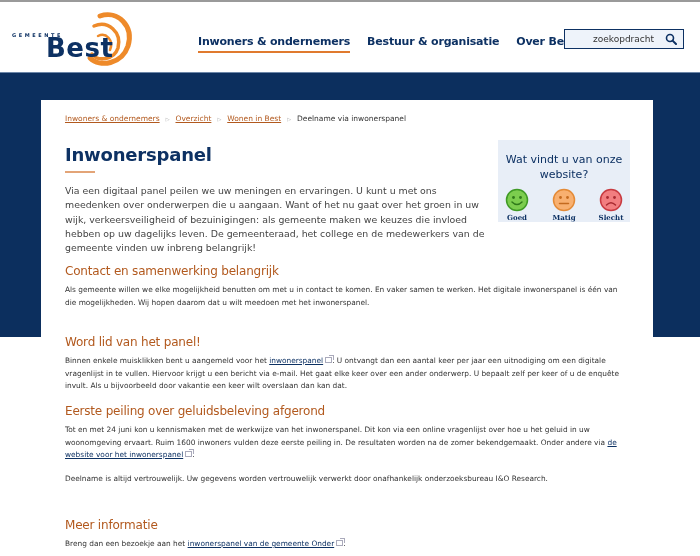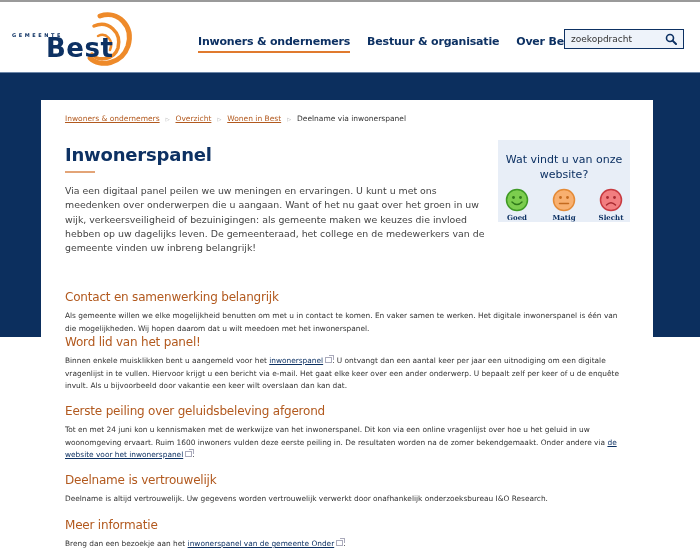--- a/index.html
+++ b/index.html
@@ -11,21 +11,21 @@
     .header { position: absolute; left: 0; top: 2px; width: 700px; height: 70px; background: #ffffff; }
     .logo { position: absolute; left: 10px; top: 6px; width: 125px; height: 60px; }
     .logo .gem { position: absolute; left: 2px; top: 24px; font-size: 5px; letter-spacing: 2.6px; color: #0d3163; font-weight: bold; font-family: "DejaVu Sans", sans-serif; }
     .logo .best { position: absolute; left: 36px; top: 25px; font-size: 26px; font-weight: bold; color: #0d3163; font-family: "DejaVu Sans", sans-serif; letter-spacing: 0.5px; }
     .logo svg { position: absolute; left: 60px; top: 0; }
 
     .nav { position: absolute; left: 198px; top: 33px; display: flex; gap: 17px; }
     .nav a { font-size: 11px; font-weight: bold; color: #0d3163; text-decoration: none; padding-bottom: 3px; white-space: nowrap; letter-spacing: -0.2px; }
     .nav a.active { border-bottom: 2px solid #e07a2e; }
 
-    .search { position: absolute; left: 564px; top: 27px; width: 120px; height: 20px; border: 1px solid #0d3163; background: #eef3fa; display: flex; align-items: center; }
+    .search { position: absolute; left: 564px; top: 27px; width: 120px; height: 20px; border: 1px solid #0d3163; background: #eef3fa; display: flex; align-items: center; justify-content: flex-end; }
     .search input { border: none; background: transparent; font-size: 9px; color: #333; width: 96px; padding-left: 6px; font-family: "DejaVu Sans", sans-serif; outline: none; }
     .search input::placeholder { color: #333; }
     .search .sicon { position: absolute; right: 6px; top: 3px; width: 12px; height: 12px; }
 
     .band { position: absolute; left: 0; top: 72px; width: 700px; height: 265px; background: #0c2f5e; border-top: 1px solid #6c86a8; }
 
     .card { position: absolute; left: 41px; top: 100px; width: 612px; height: 456px; background: #ffffff; }
 
     .breadcrumb { position: absolute; left: 24px; top: 14px; font-size: 7.5px; display: flex; align-items: center; white-space: nowrap; }
     .breadcrumb a { color: #b2591e; text-decoration: underline; }
@@ -125,37 +125,36 @@
           <circle cx="12" cy="12" r="10.5" fill="#f27e80" stroke="#c83a40" stroke-width="1.5"></circle>
           <circle cx="8.5" cy="9.5" r="1.4" fill="#a82a30"></circle>
             <circle cx="15.5" cy="9.5" r="1.4" fill="#a82a30"></circle>
           <path d="M7.5 17 Q12 12.5 16.5 17" fill="none" stroke="#a82a30" stroke-width="1.5" stroke-linecap="round"></path>
         </svg>
         <span>Slecht</span>
       </div>
     </div>
   </aside>
 
-  <section class="section" style="top:190px;">
+  <section class="section" style="top:164px;">
     <h2>Contact en samenwerking belangrijk</h2>
     <p>Als gemeente willen we elke mogelijkheid benutten om met u in contact te komen. En vaker samen te werken. Het digitale inwonerspanel is één van die mogelijkheden. Wij hopen daarom dat u wilt meedoen met het inwonerspanel.</p>
   </section>
 
   <section class="section" style="top:235px;">
     <h2>Word lid van het panel!</h2>
     <p><span>Binnen enkele muisklikken bent u aangemeld voor het </span><a>inwonerspanel</a><span class="ext"></span><span>. U ontvangt dan een aantal keer per jaar een uitnodiging om een digitale vragenlijst in te vullen. Hiervoor krijgt u een bericht via e-mail. Het gaat elke keer over een ander onderwerp. U bepaalt zelf per keer of u de enquête invult. Als u bijvoorbeeld door vakantie een keer wilt overslaan dan kan dat.</span></p>
   </section>
 
   <section class="section" style="top:304px;">
     <h2>Eerste peiling over geluidsbeleving afgerond</h2>
     <p><span>Tot en met 24 juni kon u kennismaken met de werkwijze van het inwonerspanel. Dit kon via een online vragenlijst over hoe u het geluid in uw woonomgeving ervaart. Ruim 1600 inwoners vulden deze eerste peiling in. De resultaten worden na de zomer bekendgemaakt. Onder andere via </span><a>de website voor het inwonerspanel</a><span class="ext"></span><span>.</span></p>
   </section>
 
   <section class="section" style="top:373px;">
-    <h2>Deelname is vertrouwelijk</h2>
     <p>Deelname is altijd vertrouwelijk. Uw gegevens worden vertrouwelijk verwerkt door onafhankelijk onderzoeksbureau I&amp;O Research.</p>
   </section>
 
   <section class="section" style="top:418px;">
     <h2>Meer informatie</h2>
     <p><span>Breng dan een bezoekje aan het </span><a>inwonerspanel van de gemeente Onder</a><span class="ext"></span><span>.</span></p>
   </section>
 </main>
 
 </body></html>

